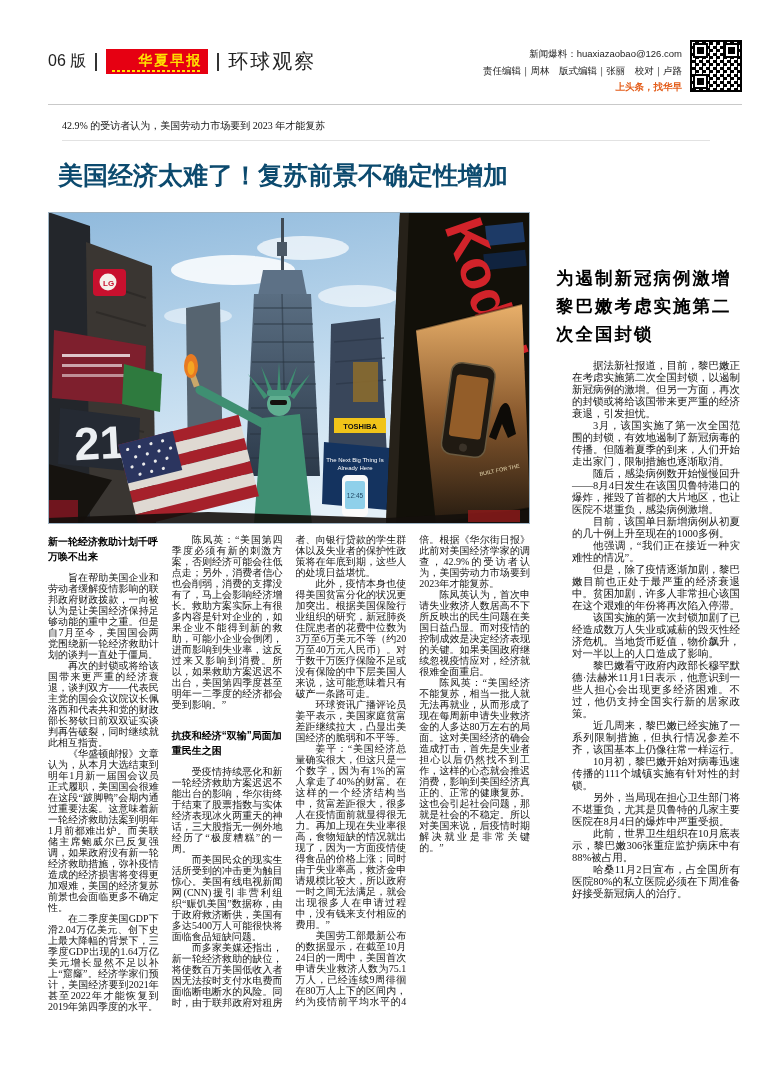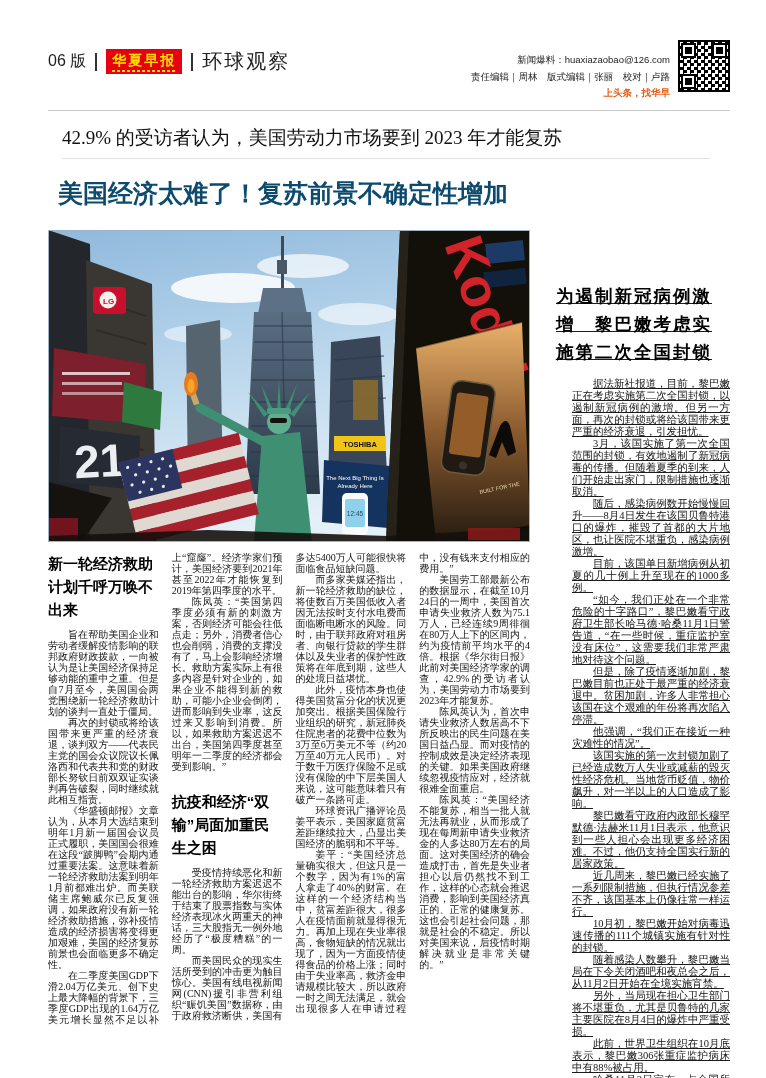--- a/index.html
+++ b/index.html
@@ -1,61 +1,61 @@
 <!DOCTYPE html>
 <html><head>
 <meta charset="utf-8">
 <style>
   html,body { margin:0; padding:0; }
   body {
     width:766px; height:1078px; background:#ffffff; overflow:hidden;
     font-family:"Liberation Serif","DejaVu Serif",serif; color:#1c1c1c;
   }
-  .page { box-sizing:border-box; width:766px; height:1078px; padding:40px 36px 0 48px; position:relative; }
+  .page { box-sizing:border-box; width:766px; height:1078px; padding:40px 24px 0 48px; position:relative; }
 
   
   .hdr { display:flex; justify-content:space-between; align-items:flex-start; }
   .hdr-left { display:flex; align-items:center; gap:9px; font-family:"Liberation Sans","DejaVu Sans",sans-serif; margin-top:8px; }
   .edition { font-size:16px; color:#222; }
   .sep { width:2px; height:18px; background:#333; }
   .mast { background:#e60012; padding:3px 6px 2px; line-height:1; }
-  .mast .mtxt { color:#ffe100; font-weight:bold; font-size:14px; letter-spacing:2px; font-family:Liberation Mono, monospace; }
+  .mast .mtxt { color:#ffe100; font-weight:bold; font-size:14px; letter-spacing:2px; font-family:Liberation Mono, monospace;margin-left:26px; }
   .mast .mstrip { margin-top:2px; height:2px;
      background:repeating-linear-gradient(90deg,#ffe100 0 3px,transparent 3px 5px); }
   .section-name { font-size:20px; color:#222; letter-spacing:2px; }
   .hdr-right { display:flex; gap:8px; align-items:flex-start; }
-  .contact { text-align:right; font-family:"Liberation Sans","DejaVu Sans",sans-serif; font-size:9.5px; line-height:1.75; color:#222; margin-top:12px; }
+  .contact { text-align:right; font-family:"Liberation Sans","DejaVu Sans",sans-serif; font-size:9.5px; line-height:1.75; color:#222; margin-top:6px; }
   .contact .hot { color:#e45d1a; font-weight:bold; }
   .qr { width:52px; height:52px; border:2px solid #000; box-sizing:border-box; position:relative;
         background:repeating-conic-gradient(#000 0 25%, #fff 0 50%); background-size:7px 7px; }
   .qr i { position:absolute; width:11px; height:11px; border:2px solid #000; background:#fff; }
   .qr i::after { content:""; position:absolute; inset:2px; background:#000; }
   .qr .tl { left:1px; top:1px; } .qr .tr { right:1px; top:1px; } .qr .bl { left:1px; bottom:1px; }
   .rule { border:0; border-top:1px solid #c9c9c9; margin:8px 0 0; }
 
   
-  .kicker { font-size:19px; color:#111; margin:14px 0 0 14px; padding-bottom:7px;
+  .kicker { font-size:10px; color:#111; margin:14px 0 0 14px; padding-bottom:7px;
             border-bottom:1px solid #e2e2e2; width:648px; }
   h1.headline { font-family:"Liberation Sans","DejaVu Sans",sans-serif; font-weight:700;
             font-size:25px; line-height:45px; color:#0c4a6e; width:466px; margin:12px 0 0 10px; }
 
   
   .content { display:flex; gap:26px; margin-top:14px; }
   .main-col { width:482px; }
   .photo { display:block; width:482px; height:312px; background:#cfe2f0; }
 
   .article-flow { margin-top:10px; height:482px; overflow:hidden;
      column-count:4; column-gap:13px; column-fill:auto;
      font-size:10px; line-height:11px; text-align:justify; color:#141414; }
   .article-flow p { margin:0; text-indent:2em; }
   .article-flow h3 { font-family:"Liberation Sans","DejaVu Sans",sans-serif; font-weight:700;
-     font-size:15px; line-height:1.55; margin:0 0 7px; color:#000; text-align:left; }
+     font-size:10px; line-height:1.55; margin:0 0 7px; color:#000; text-align:left; }
   .article-flow section + section h3 { margin-top:18px; }
 
-  .side-col { width:184px; margin-top:52px;text-decoration:underline; }
+  .side-col { width:184px; margin-top:52px; }
   .side-col h2 { font-family:"Liberation Sans","DejaVu Sans",sans-serif; font-weight:700;
      font-size:17.5px; line-height:1.6; letter-spacing:2px; margin:0 0 12px; color:#000; }
   .side-body { font-size:10.5px; line-height:12px; text-align:justify; color:#141414;margin-left:16px; }
   .side-body p { margin:0; text-indent:2em; }
 </style>
 </head>
 <body>
 
 <div class="page">
 
@@ -244,28 +244,26 @@
       </div>
     </div>
 
     <div class="side-col">
       <h2>为遏制新冠病例激增　黎巴嫩考虑实施第二次全国封锁</h2>
       <div class="side-body">
           <p>据法新社报道，目前，黎巴嫩正在考虑实施第二次全国封锁，以遏制新冠病例的激增。但另一方面，再次的封锁或将给该国带来更严重的经济衰退，引发担忧。</p>
           <p>3月，该国实施了第一次全国范围的封锁，有效地遏制了新冠病毒的传播。但随着夏季的到来，人们开始走出家门，限制措施也逐渐取消。</p>
           <p>随后，感染病例数开始慢慢回升——8月4日发生在该国贝鲁特港口的爆炸，摧毁了首都的大片地区，也让医院不堪重负，感染病例激增。</p>
           <p>目前，该国单日新增病例从初夏的几十例上升至现在的1000多例。</p>
-          <p>“如今，我们正处在一个非常危险的十字路口”，黎巴嫩看守政府卫生部长哈马德·哈桑11月1日警告道，“在一些时候，重症监护室没有床位”，这需要我们非常严肃地对待这个问题。</p>
+          <p>他强调，“我们正在接近一种灾难性的情况”。</p>
           <p>但是，除了疫情逐渐加剧，黎巴嫩目前也正处于最严重的经济衰退中。贫困加剧，许多人非常担心该国在这个艰难的年份将再次陷入停滞。</p>
-          <p>他强调，“我们正在接近一种灾难性的情况”。</p>
           <p>该国实施的第一次封锁加剧了已经造成数万人失业或减薪的毁灭性经济危机。当地货币贬值，物价飙升，对一半以上的人口造成了影响。</p>
           <p>黎巴嫩看守政府内政部长穆罕默德·法赫米11月1日表示，他意识到一些人担心会出现更多经济困难。不过，他仍支持全国实行新的居家政策。</p>
           <p>近几周来，黎巴嫩已经实施了一系列限制措施，但执行情况参差不齐，该国基本上仍像往常一样运行。</p>
           <p>10月初，黎巴嫩开始对病毒迅速传播的111个城镇实施有针对性的封锁。</p>
-          <p>随着感染人数攀升，黎巴嫩当局在下令关闭酒吧和夜总会之后，从11月2日开始在全境实施宵禁。</p>
           <p>另外，当局现在担心卫生部门将不堪重负，尤其是贝鲁特的几家主要医院在8月4日的爆炸中严重受损。</p>
           <p>此前，世界卫生组织在10月底表示，黎巴嫩306张重症监护病床中有88%被占用。</p>
           <p>哈桑11月2日宣布，占全国所有医院80%的私立医院必须在下周准备好接受新冠病人的治疗。</p>
         </div>
     </div>
   </div>
 
 </div>
 
 </body></html>

